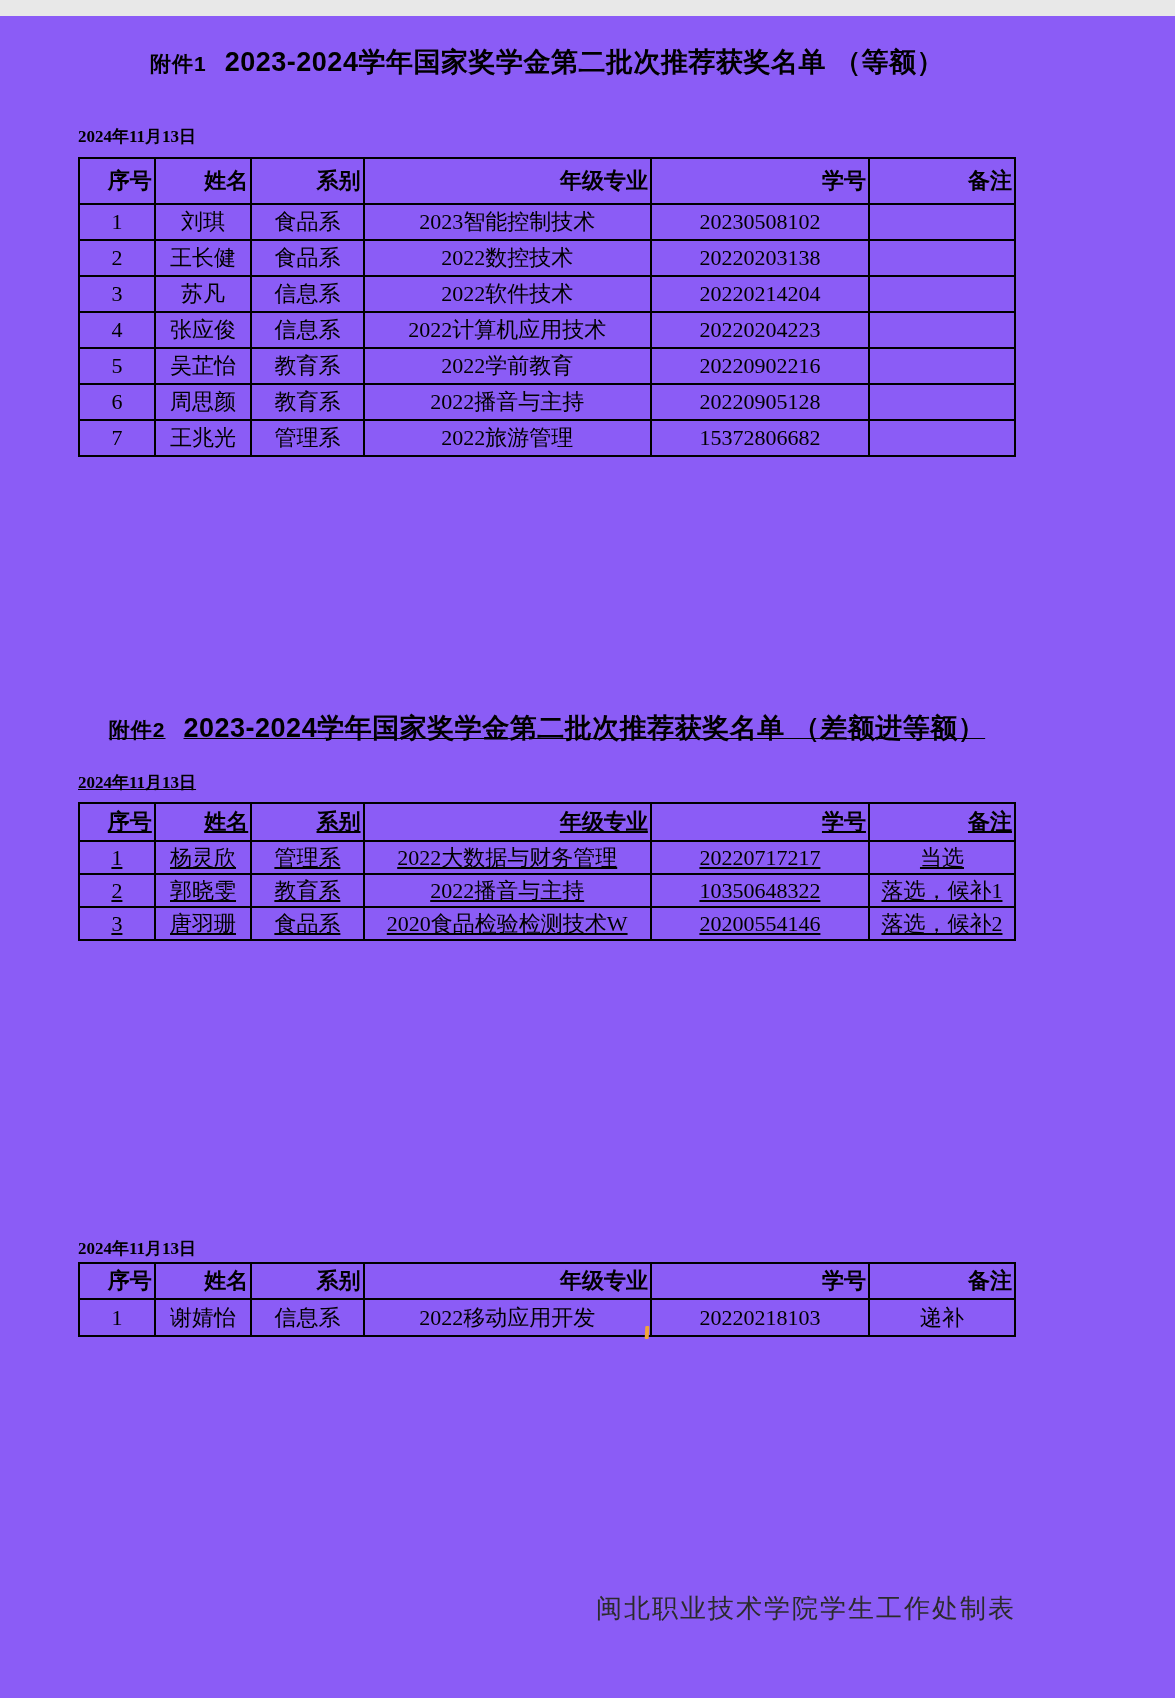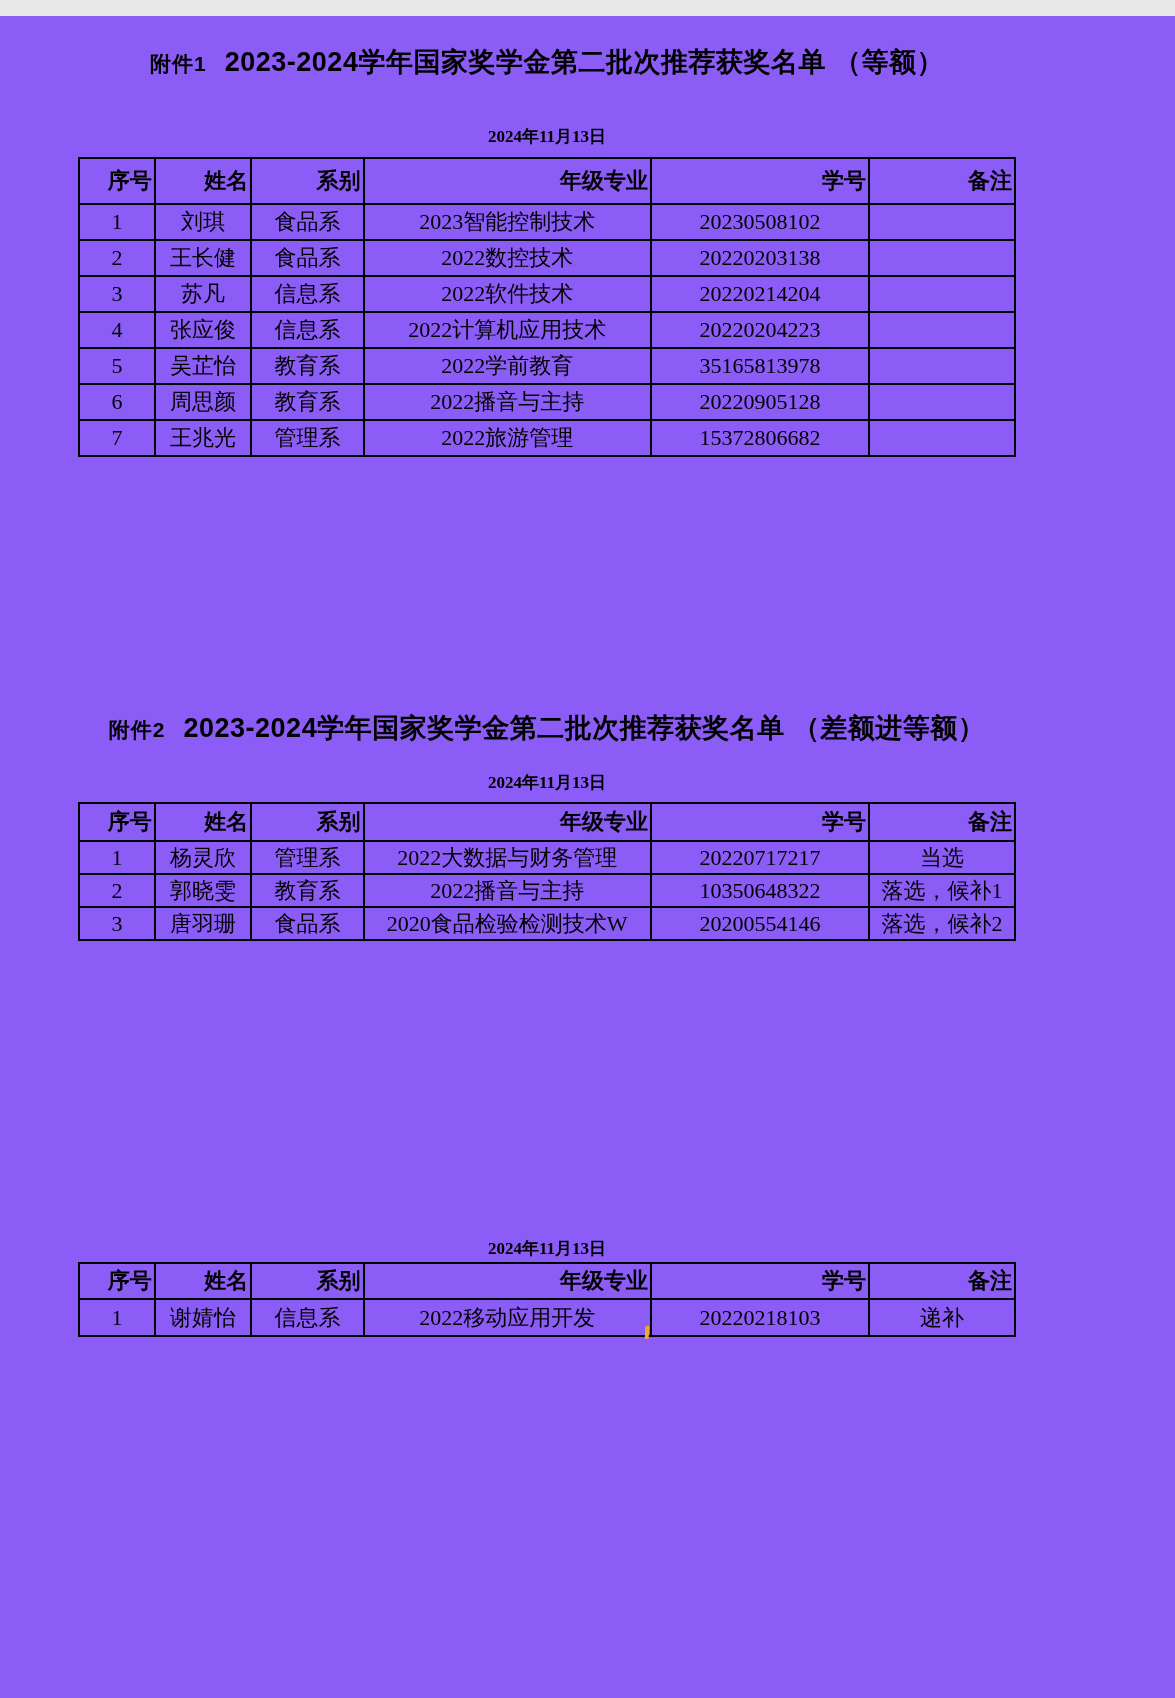--- a/index.html
+++ b/index.html
@@ -16,21 +16,20 @@
   .section-title{
     text-align:center;
     font-family:"Liberation Sans", sans-serif;
     font-weight:bold;
     line-height:40px;
     white-space:nowrap;
   }
   .att-label{font-size:21px;margin-right:18px;letter-spacing:1px;}
   .title-main{font-size:27px;letter-spacing:0.5px;}
   .section-date{
-    text-align:center;
     font-family:"Liberation Serif", serif;
     font-weight:bold;
     font-size:17px;
     height:22px;line-height:22px;
   }
   table{
     width:100%;
     border-collapse:collapse;
     table-layout:fixed;
     font-size:22px;
@@ -53,21 +52,21 @@
   
   .tbl-0 th{height:44px;}
   .tbl-0 td{height:34px;}
   .tbl-1 th{height:36px;}
   .tbl-1 td{height:31px;}
   .tbl-2 th{height:34px;}
   .tbl-2 td{height:35px;}
   .sec-0{top:26px;}
   .sec-0 .section-date{margin-top:40px;}
   .sec-0 table{margin-top:9px;}
-  .sec-1{top:692px;}
+  .sec-1{top:692px;text-decoration:underline;}
   .sec-1 .section-date{margin-top:20px;}
   .sec-1 table{margin-top:8px;}
   .sec-2{top:1218px;}
   .sec-2 .section-date{margin-top:4px;}
   .sec-2 table{margin-top:2px;}
   .footer{
     position:absolute;
     left:78px;top:1575px;width:938px;
     text-align:right;
     font-size:26px;
@@ -142,21 +141,21 @@
             <td>信息系</td>
             <td>2022计算机应用技术</td>
             <td>20220204223</td>
             <td></td>
           </tr>
           <tr>
             <td>5</td>
             <td>吴芷怡</td>
             <td>教育系</td>
             <td>2022学前教育</td>
-            <td>35165813978</td>
+            <td>20220902216</td>
             <td></td>
           </tr>
           <tr>
             <td>6</td>
             <td>周思颜</td>
             <td>教育系</td>
             <td>2022播音与主持</td>
             <td>20220905128</td>
             <td></td>
           </tr>
@@ -254,14 +253,15 @@
             <td>2022移动应用开发</td>
             <td>20220218103</td>
             <td>递补</td>
           </tr>
         </tbody>
       </table>
   </div>
 
   <div class="annotation-mark" style="background: rgb(240, 164, 58);"></div>
 
+  <div class="footer">闽北职业技术学院学生工作处制表</div>
 
 </div>
 
 </body></html>

